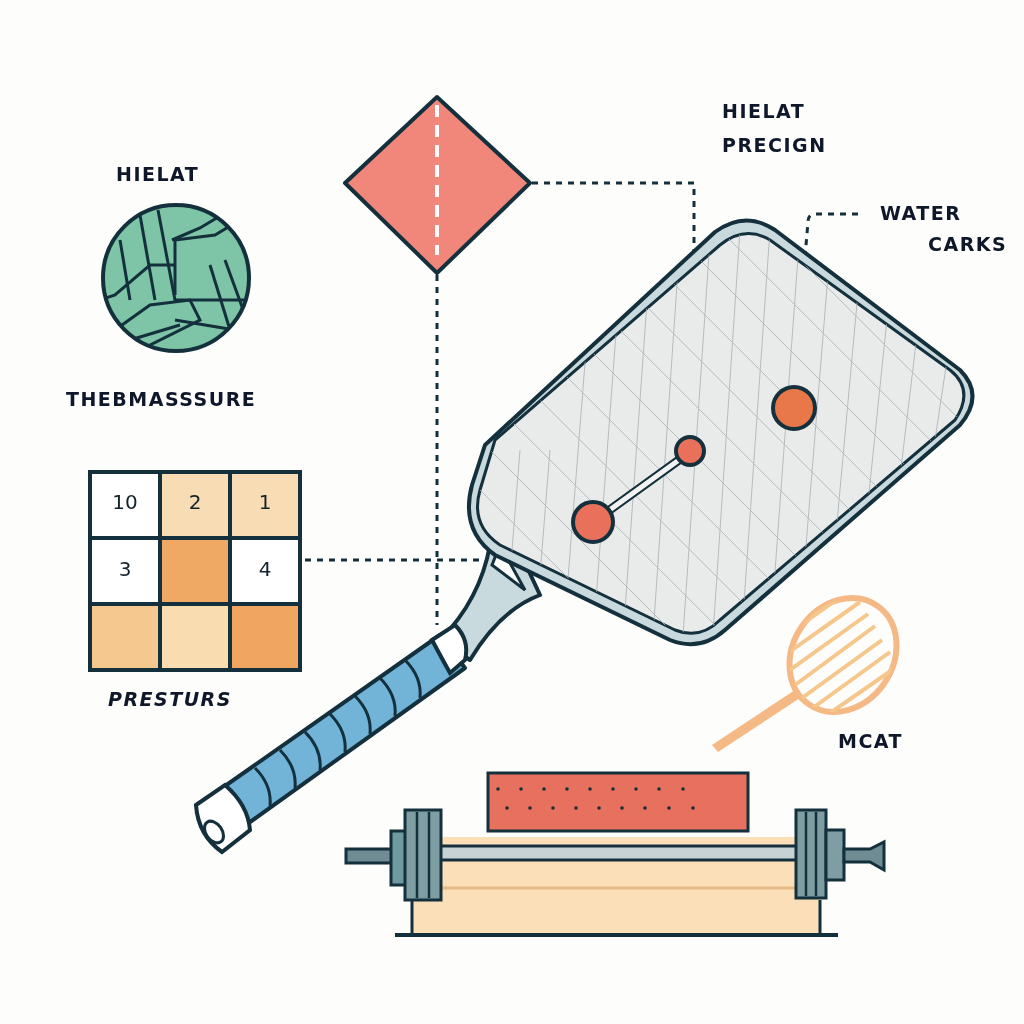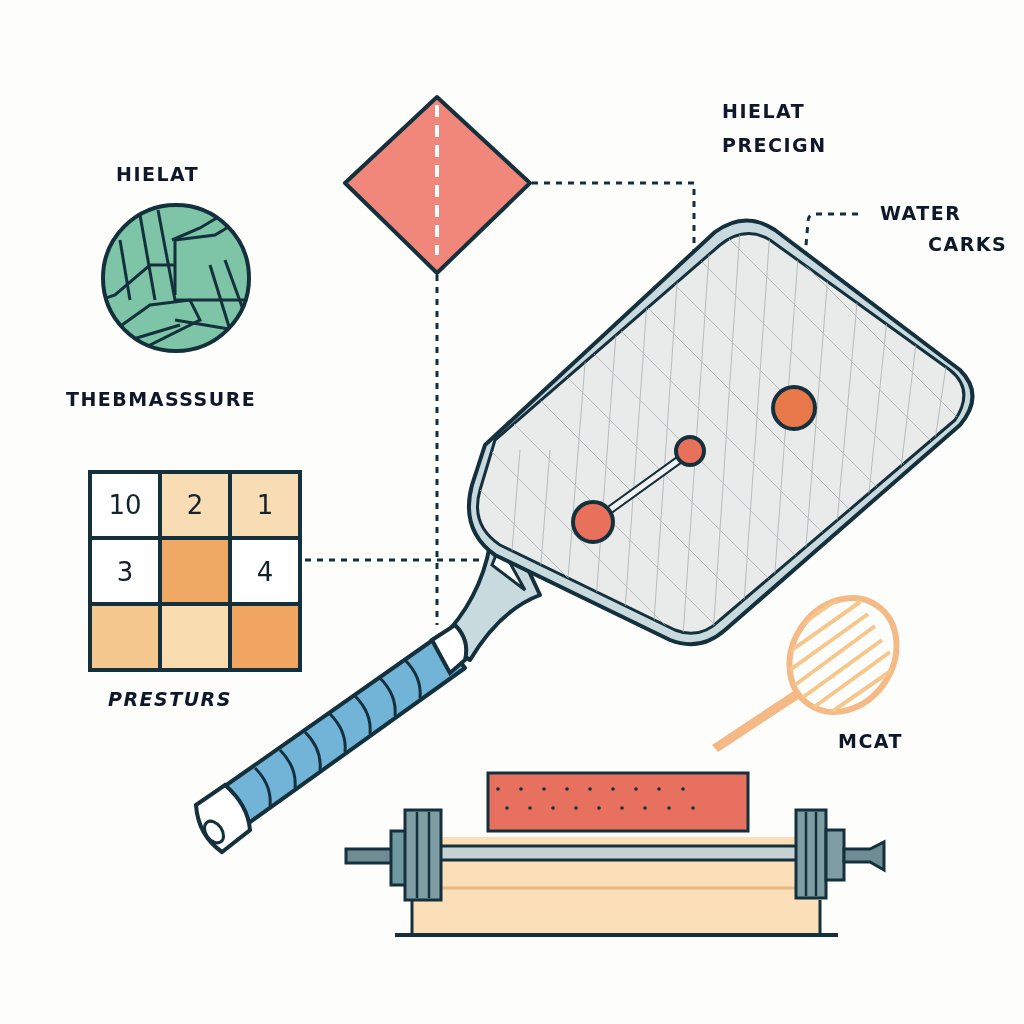--- a/index.html
+++ b/index.html
@@ -1,21 +1,21 @@
 <!DOCTYPE html>
 <html><head>
   <meta charset="utf-8">
   <style>
     html, body { margin: 0; padding: 0; background: #fdfdfc; }
     body { width: 1024px; height: 1024px; position: relative; overflow: hidden;
            font-family: "DejaVu Sans", "Liberation Sans", sans-serif; color: #14262f; }
     svg.scene { position: absolute; left: 0; top: 0; width: 1024px; height: 1024px; }
     .label { position: absolute; font-weight: bold; letter-spacing: 1.5px; font-size: 19px;
              color: #0f172a; line-height: 1.2; white-space: pre; }
-    .grid-cell-text { position: absolute; font-size: 26px; color: #13222b; text-align: center; }
+    .grid-cell-text { position: absolute; font-size: 20px; color: #13222b; text-align: center; }
   </style>
 </head>
 <body>
 
 <svg class="scene" viewBox="0 0 1024 1024">
   <defs>
     <clipPath id="faceClip">
       <path d="M495,440 L720,245 Q745,225 770,240 L950,370 Q975,390 955,420 L720,620 Q700,640 675,630 L500,545 Q470,525 480,490 Z"></path>
     </clipPath>
     <clipPath id="ballClip">

